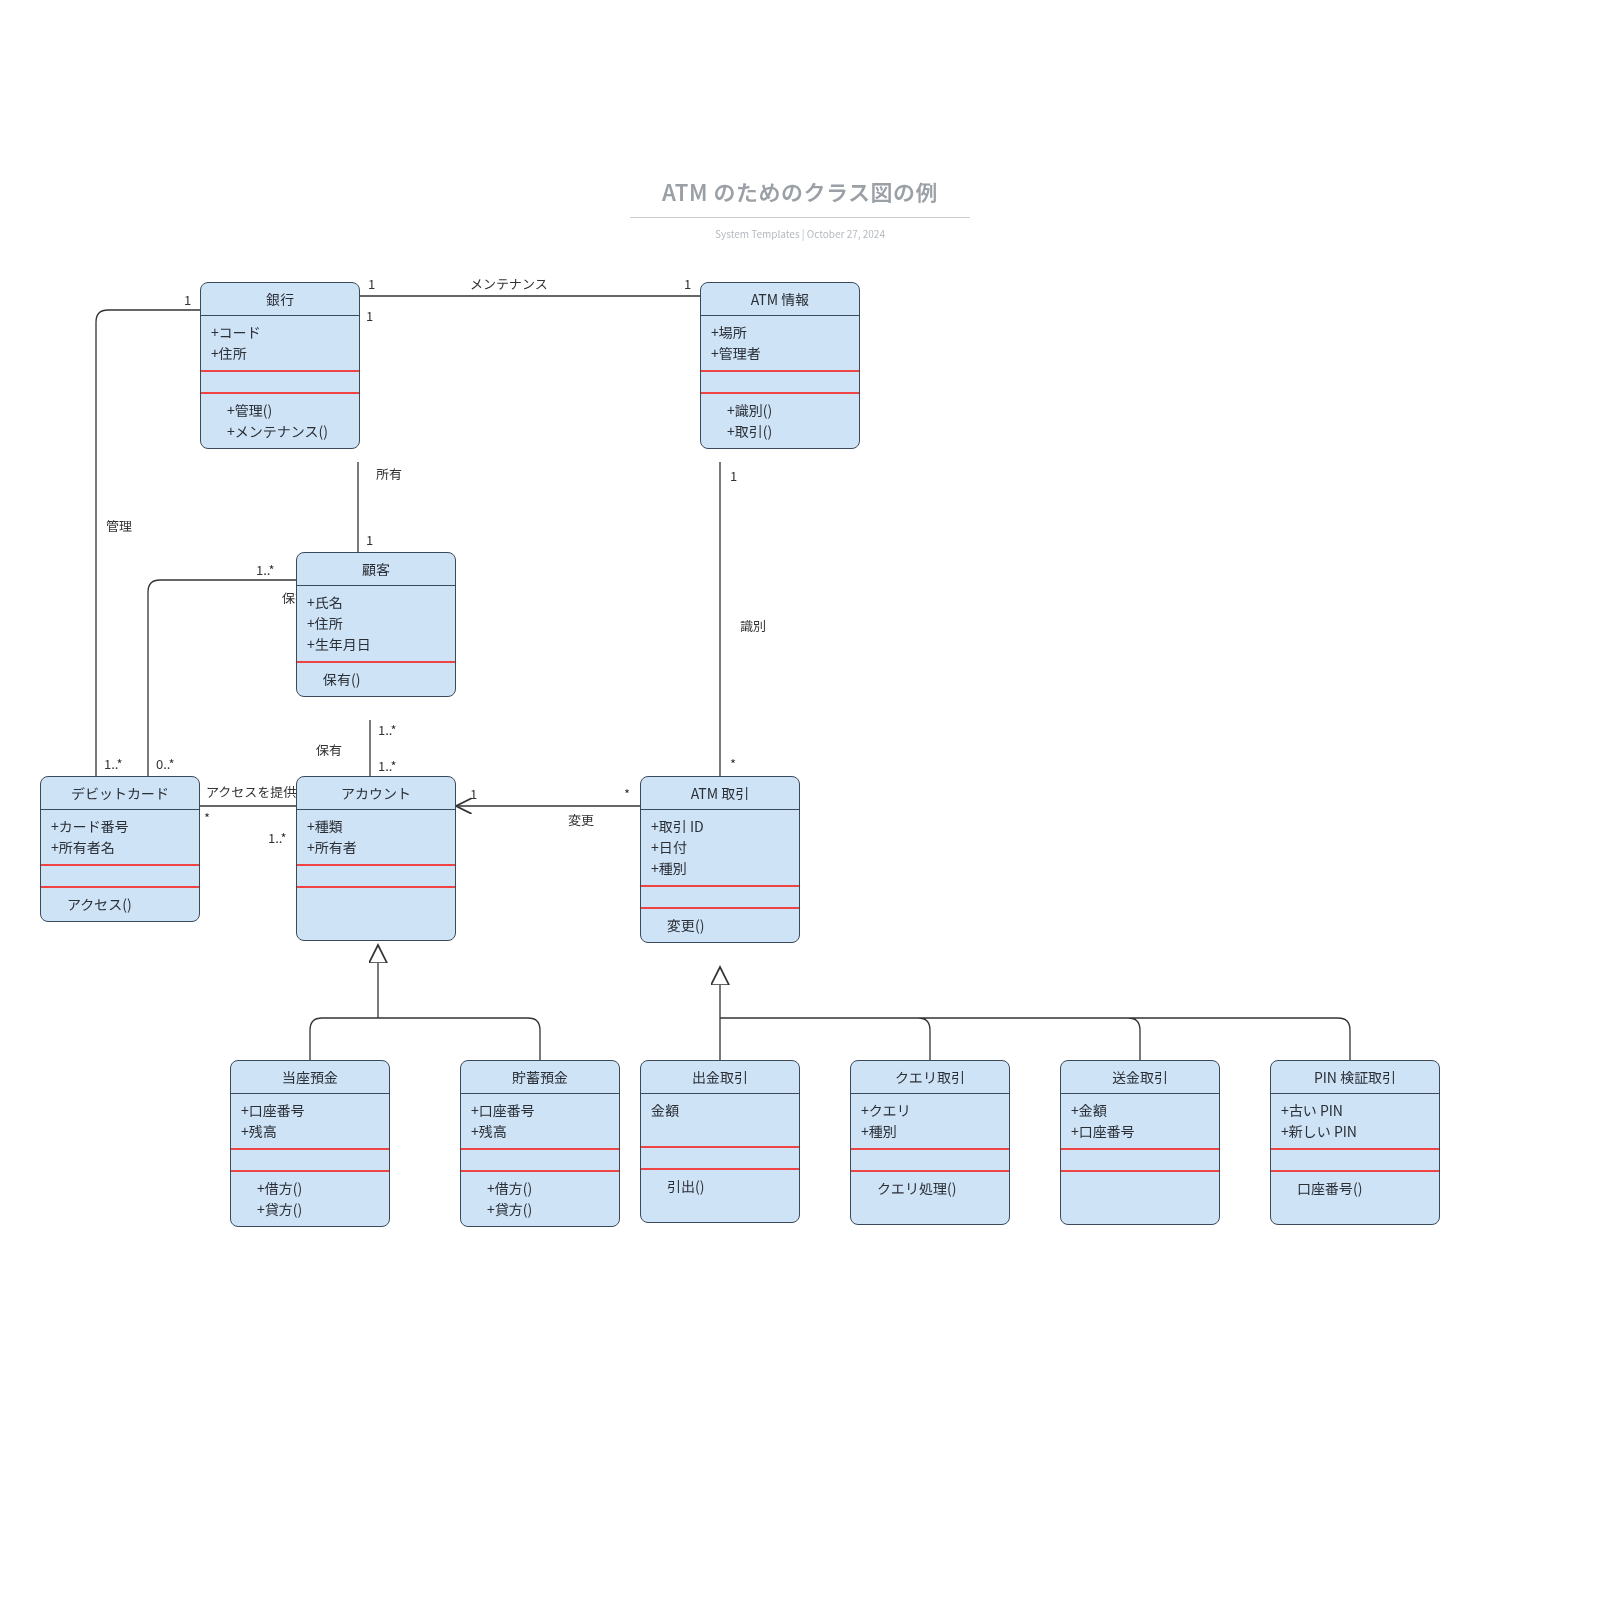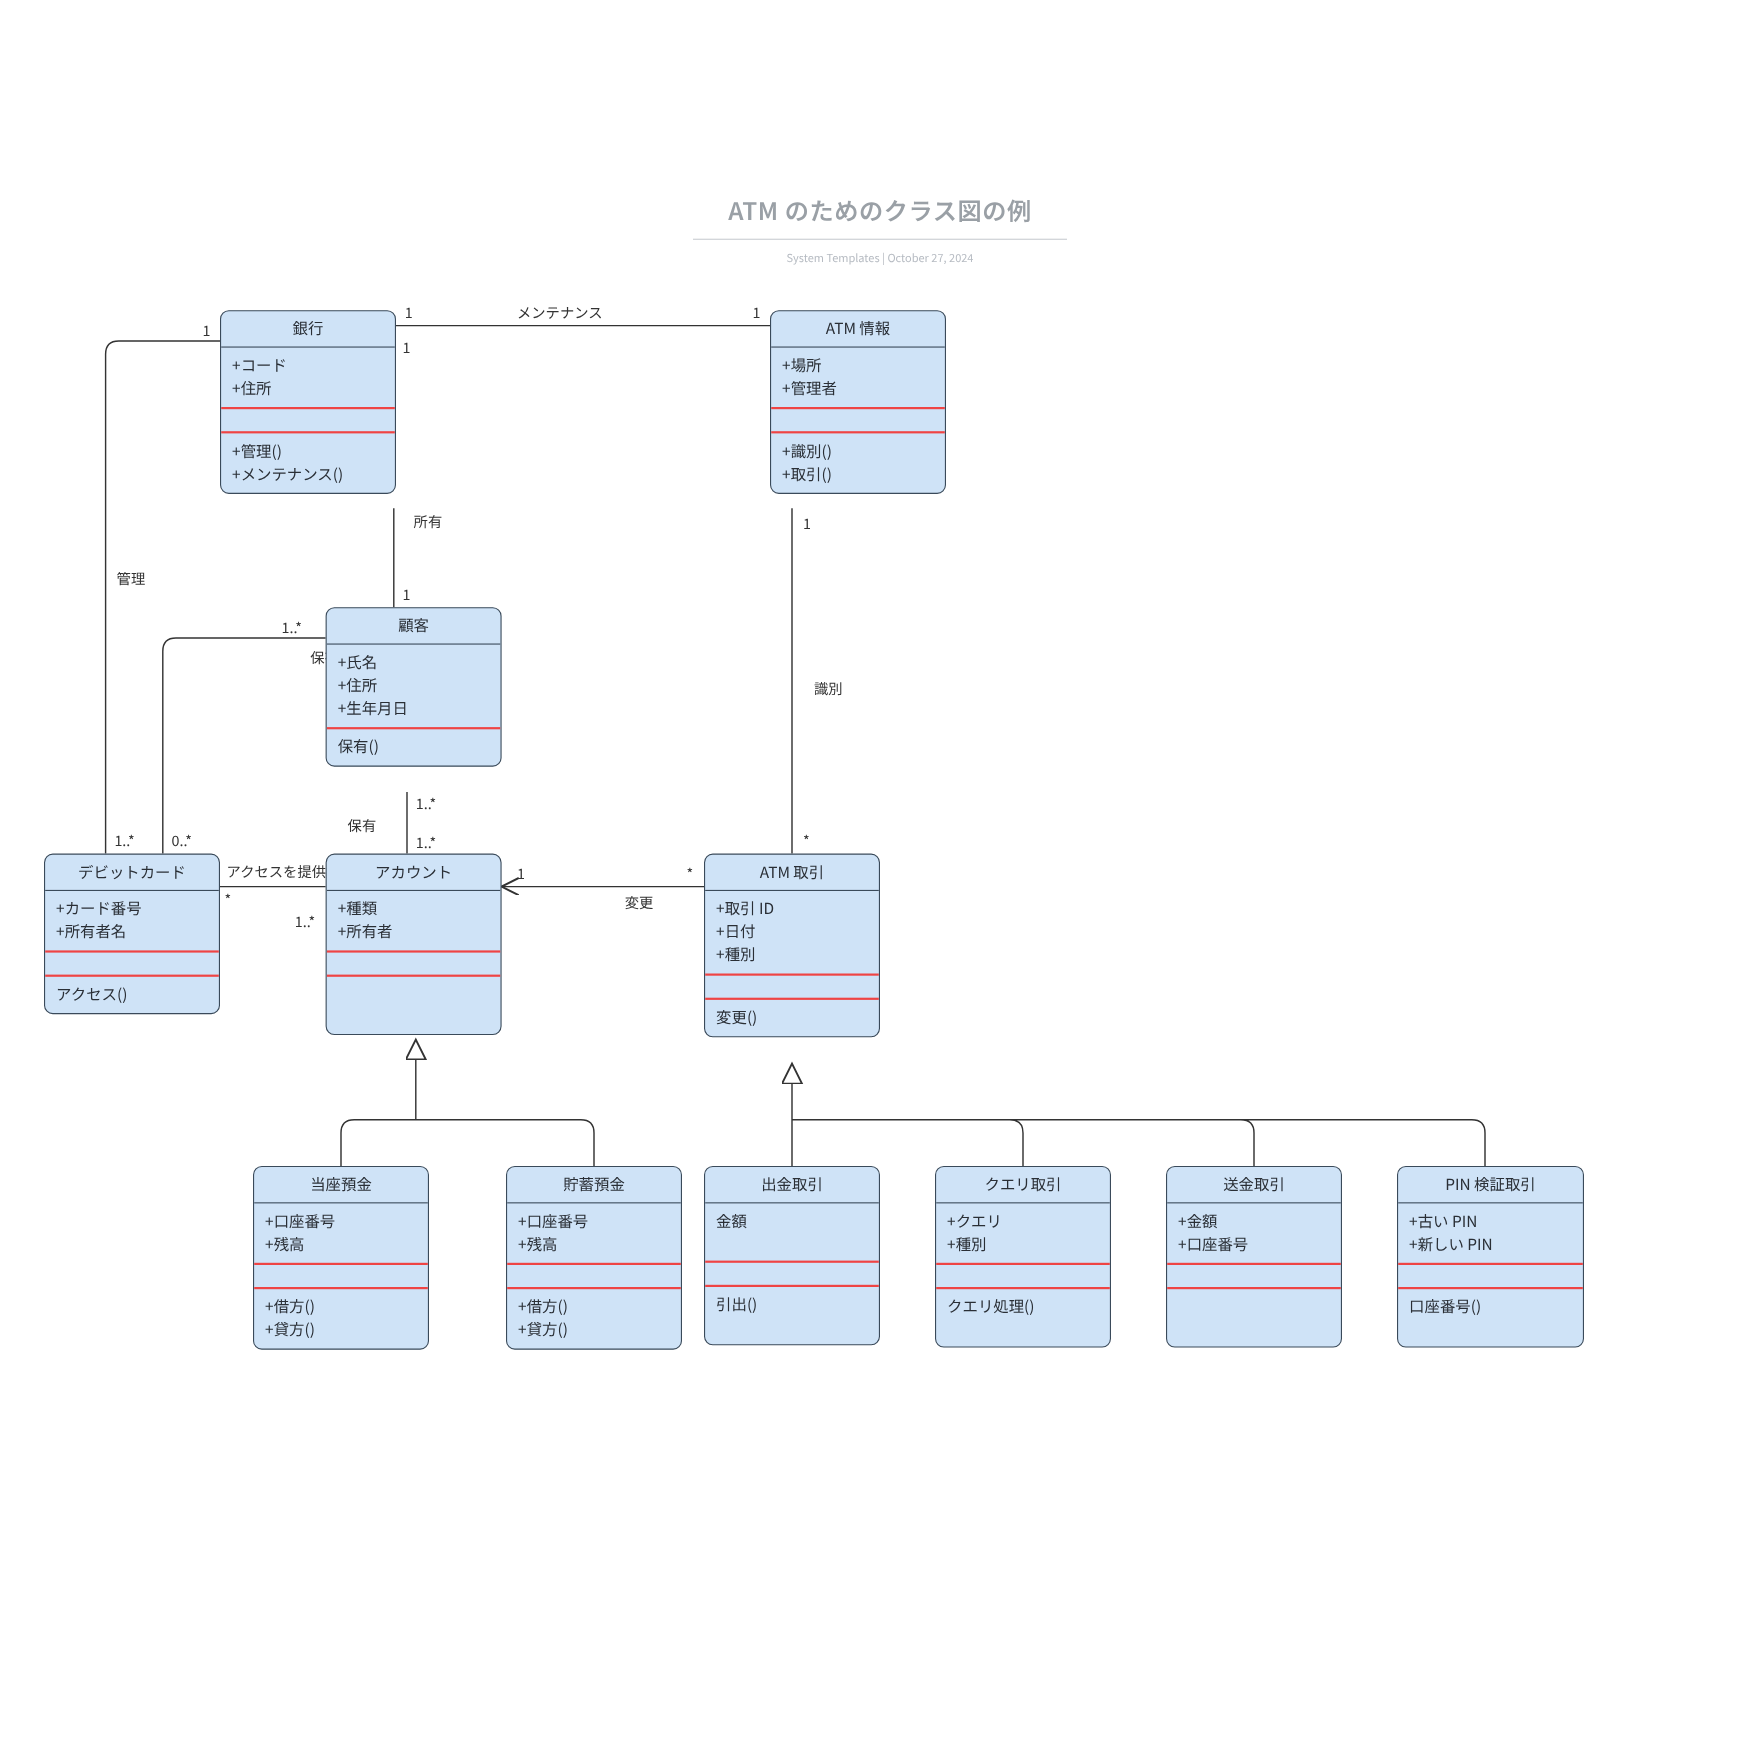--- a/index.html
+++ b/index.html
@@ -55,20 +55,21 @@
     font-size: 14px;
   }
   .class-sect {
     padding: 6px 10px;
     border-bottom: 2px solid #ef4444;
     min-height: 14px;
     line-height: 1.5;
   }
   .class-sect:last-child {
     border-bottom: none;
+    margin-left: 16px;
   }
   svg.edges {
     position: absolute;
     left: 0; top: 0;
     width: 1600px;
     height: 1600px;
     pointer-events: none;
   }
   .edge-label {
     position: absolute;

